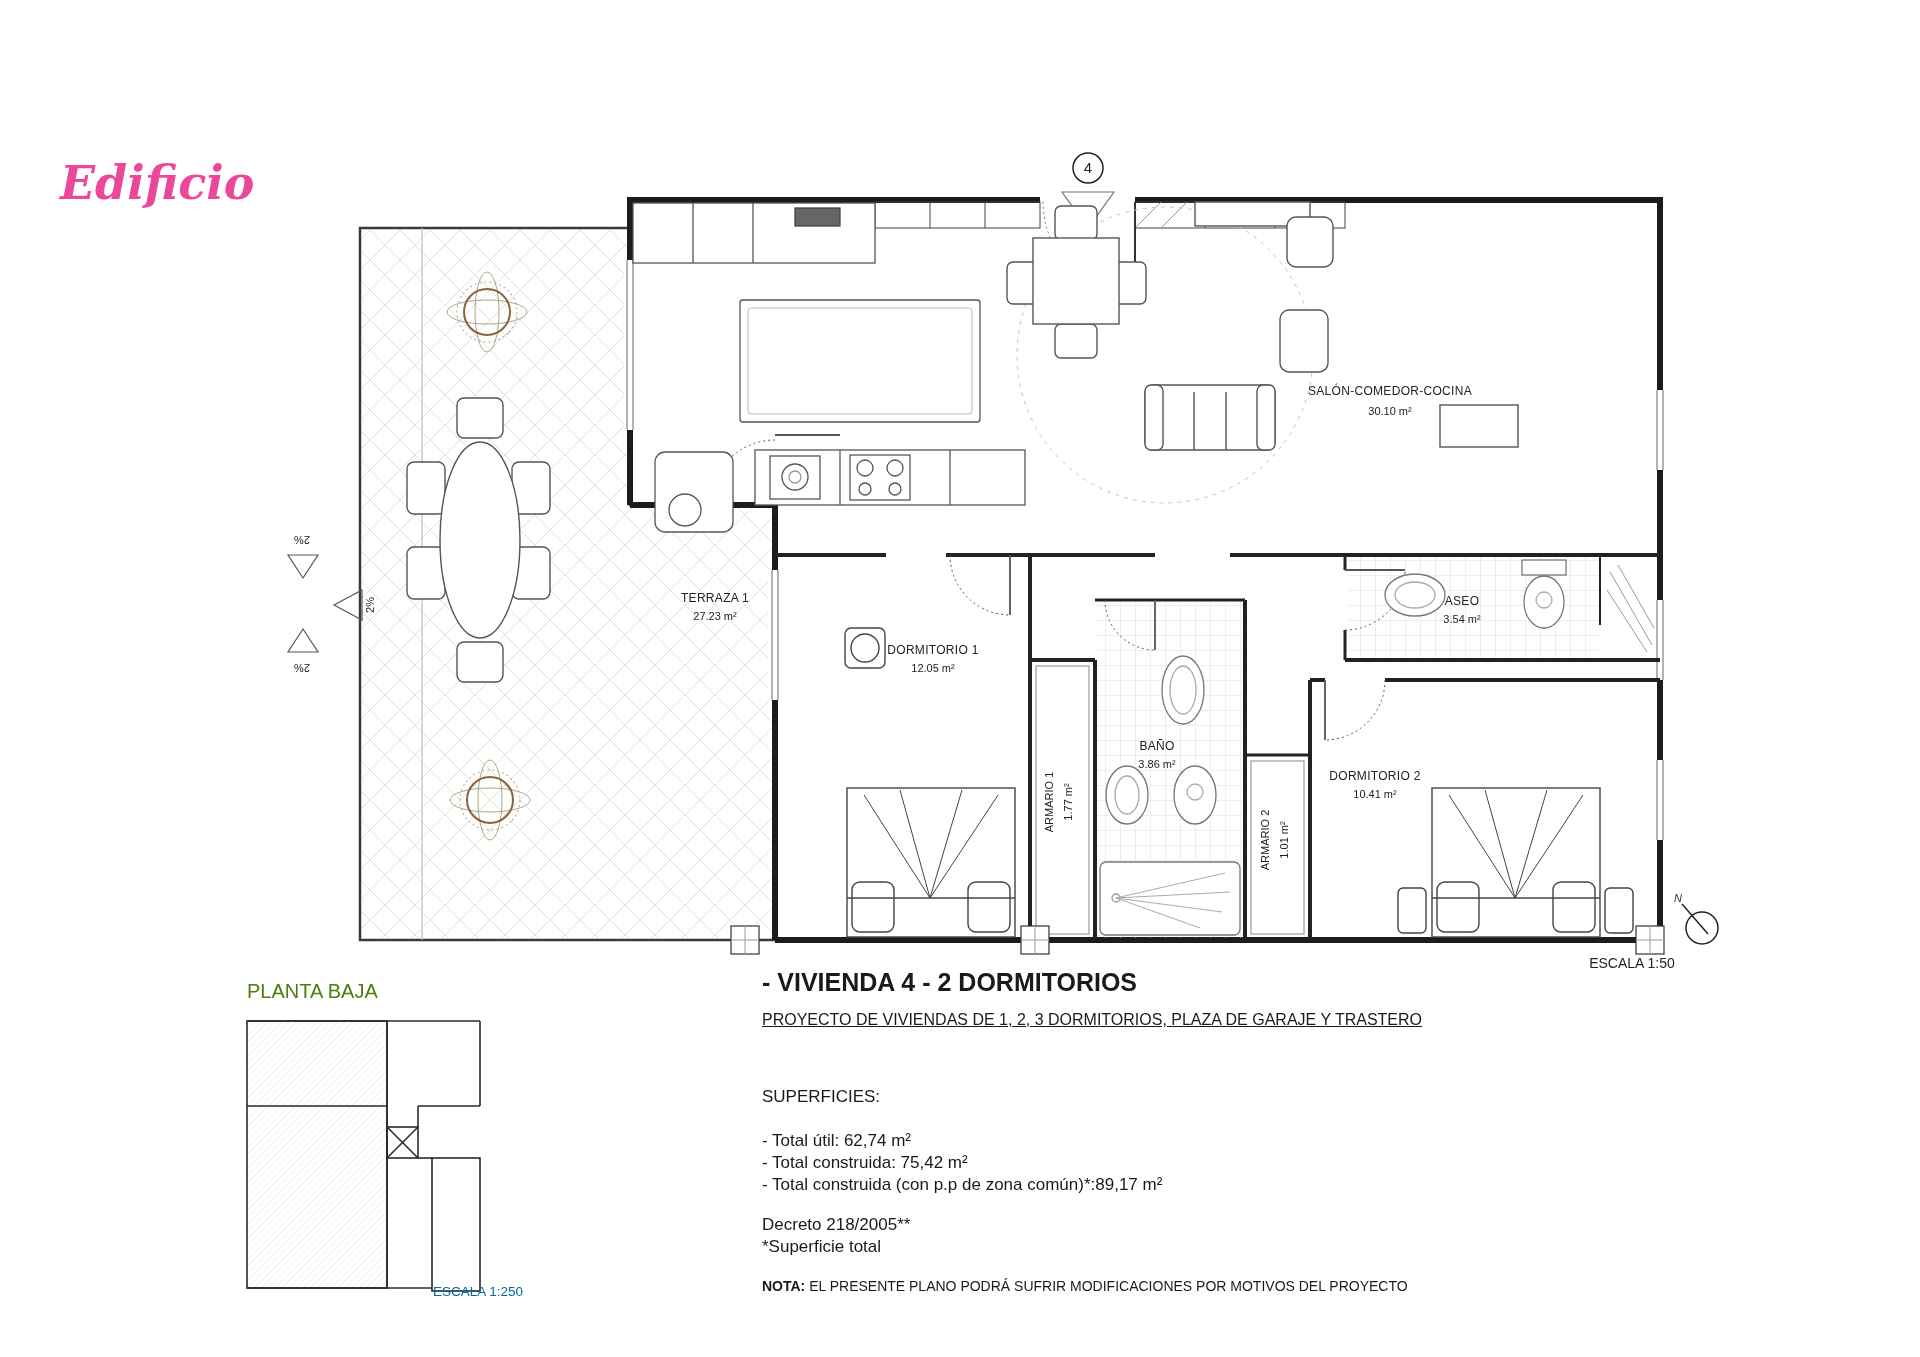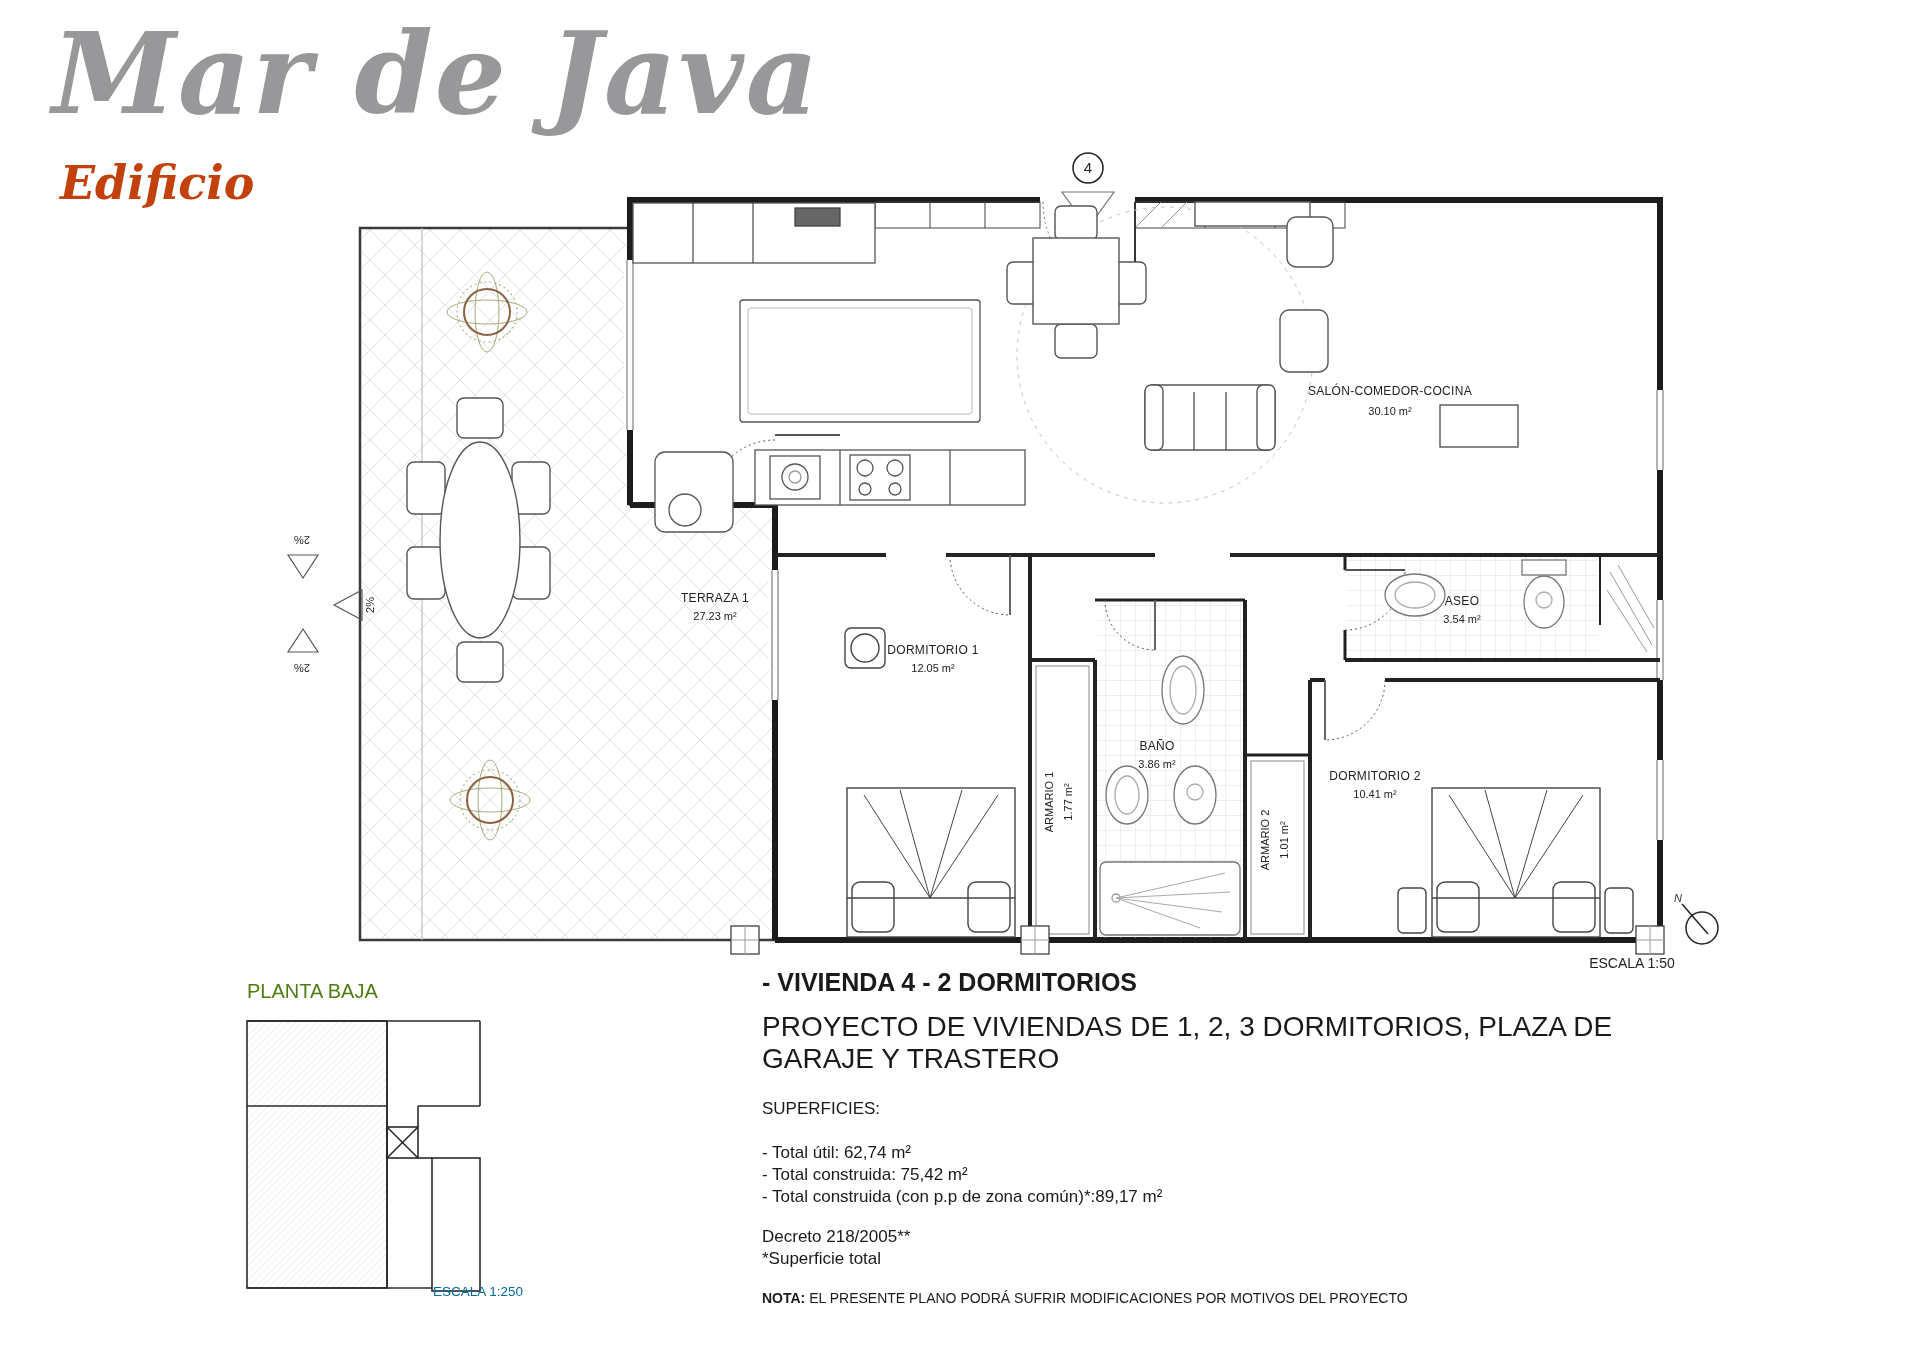--- a/index.html
+++ b/index.html
@@ -2,45 +2,44 @@
 <html><head>
 <meta charset="utf-8">
 <style>
   html,body{margin:0;padding:0;background:#fff;}
   .page{position:relative;width:1920px;height:1357px;background:#ffffff;overflow:hidden;
         font-family:"Liberation Sans",sans-serif;color:#1a1a1a;}
   .logo-title{position:absolute;left:52px;top:18px;font-family:"DejaVu Serif",serif;
               font-style:italic;font-weight:bold;font-size:112px;color:#98989a;
               letter-spacing:2px;white-space:nowrap;line-height:1;}
   .logo-sub{position:absolute;left:60px;top:160px;font-family:"DejaVu Serif",serif;
-            font-style:italic;font-weight:bold;font-size:46px;color:#c2410c;line-height:1;}
+            font-style:italic;font-weight:bold;font-size:46px;color:#ec4899;line-height:1;}
   .planta-baja{position:absolute;left:247px;top:980px;font-size:20px;color:#4d7c0f;}
   .escala250{position:absolute;left:433px;top:1284px;font-size:13.5px;color:#0369a1;}
   .info{position:absolute;left:762px;top:968px;width:900px;}
   .info-heading{font-size:25px;font-weight:bold;margin:0 0 14px 0;}
-  .info-sub{font-size:28px;margin:0 0 24px 0;}
+  .info-sub{font-size:16px;margin:0 0 58px 0;text-decoration:underline;}
   .info-supt{font-size:17px;margin:0 0 24px 0;}
   .info-item{font-size:17px;margin:0 0 3px 0;line-height:19px;}
   .info-gap{height:18px;}
   .info-note{font-size:17px;margin:0 0 3px 0;line-height:19px;}
   .info-nota{font-size:14px;margin:22px 0 0 0;}
   .info-nota b{font-weight:bold;}
   svg text{font-family:"Liberation Sans",sans-serif;}
   .lbl{font-size:12px;fill:#222;text-anchor:middle;letter-spacing:.3px;}
   .lbs{font-size:11px;fill:#222;text-anchor:middle;}
   .mk{font-size:15px;fill:#222;text-anchor:middle;}
   .sc{font-size:14px;fill:#222;text-anchor:middle;}
   .nn{font-size:11px;fill:#333;font-style:italic;text-anchor:middle;}
 </style>
 </head>
 <body>
 
 <div class="page">
 
-  <div class="logo-title">Mar de Java</div>
   <div class="logo-sub">Edificio</div>
 
   <svg style="position:absolute;left:250px;top:140px;" width="1480" height="830" viewBox="0 0 1480 830">
     <defs>
       <pattern id="hatch" width="30" height="30" patternUnits="userSpaceOnUse">
         <path d="M0 30 L30 0 M0 0 L30 30" stroke="#e2e2e2" stroke-width="1" fill="none"></path>
       </pattern>
       <pattern id="tile" width="15" height="15" patternUnits="userSpaceOnUse">
         <path d="M15 0 H0 V15" stroke="#dedede" stroke-width="1" fill="none"></path>
       </pattern>

